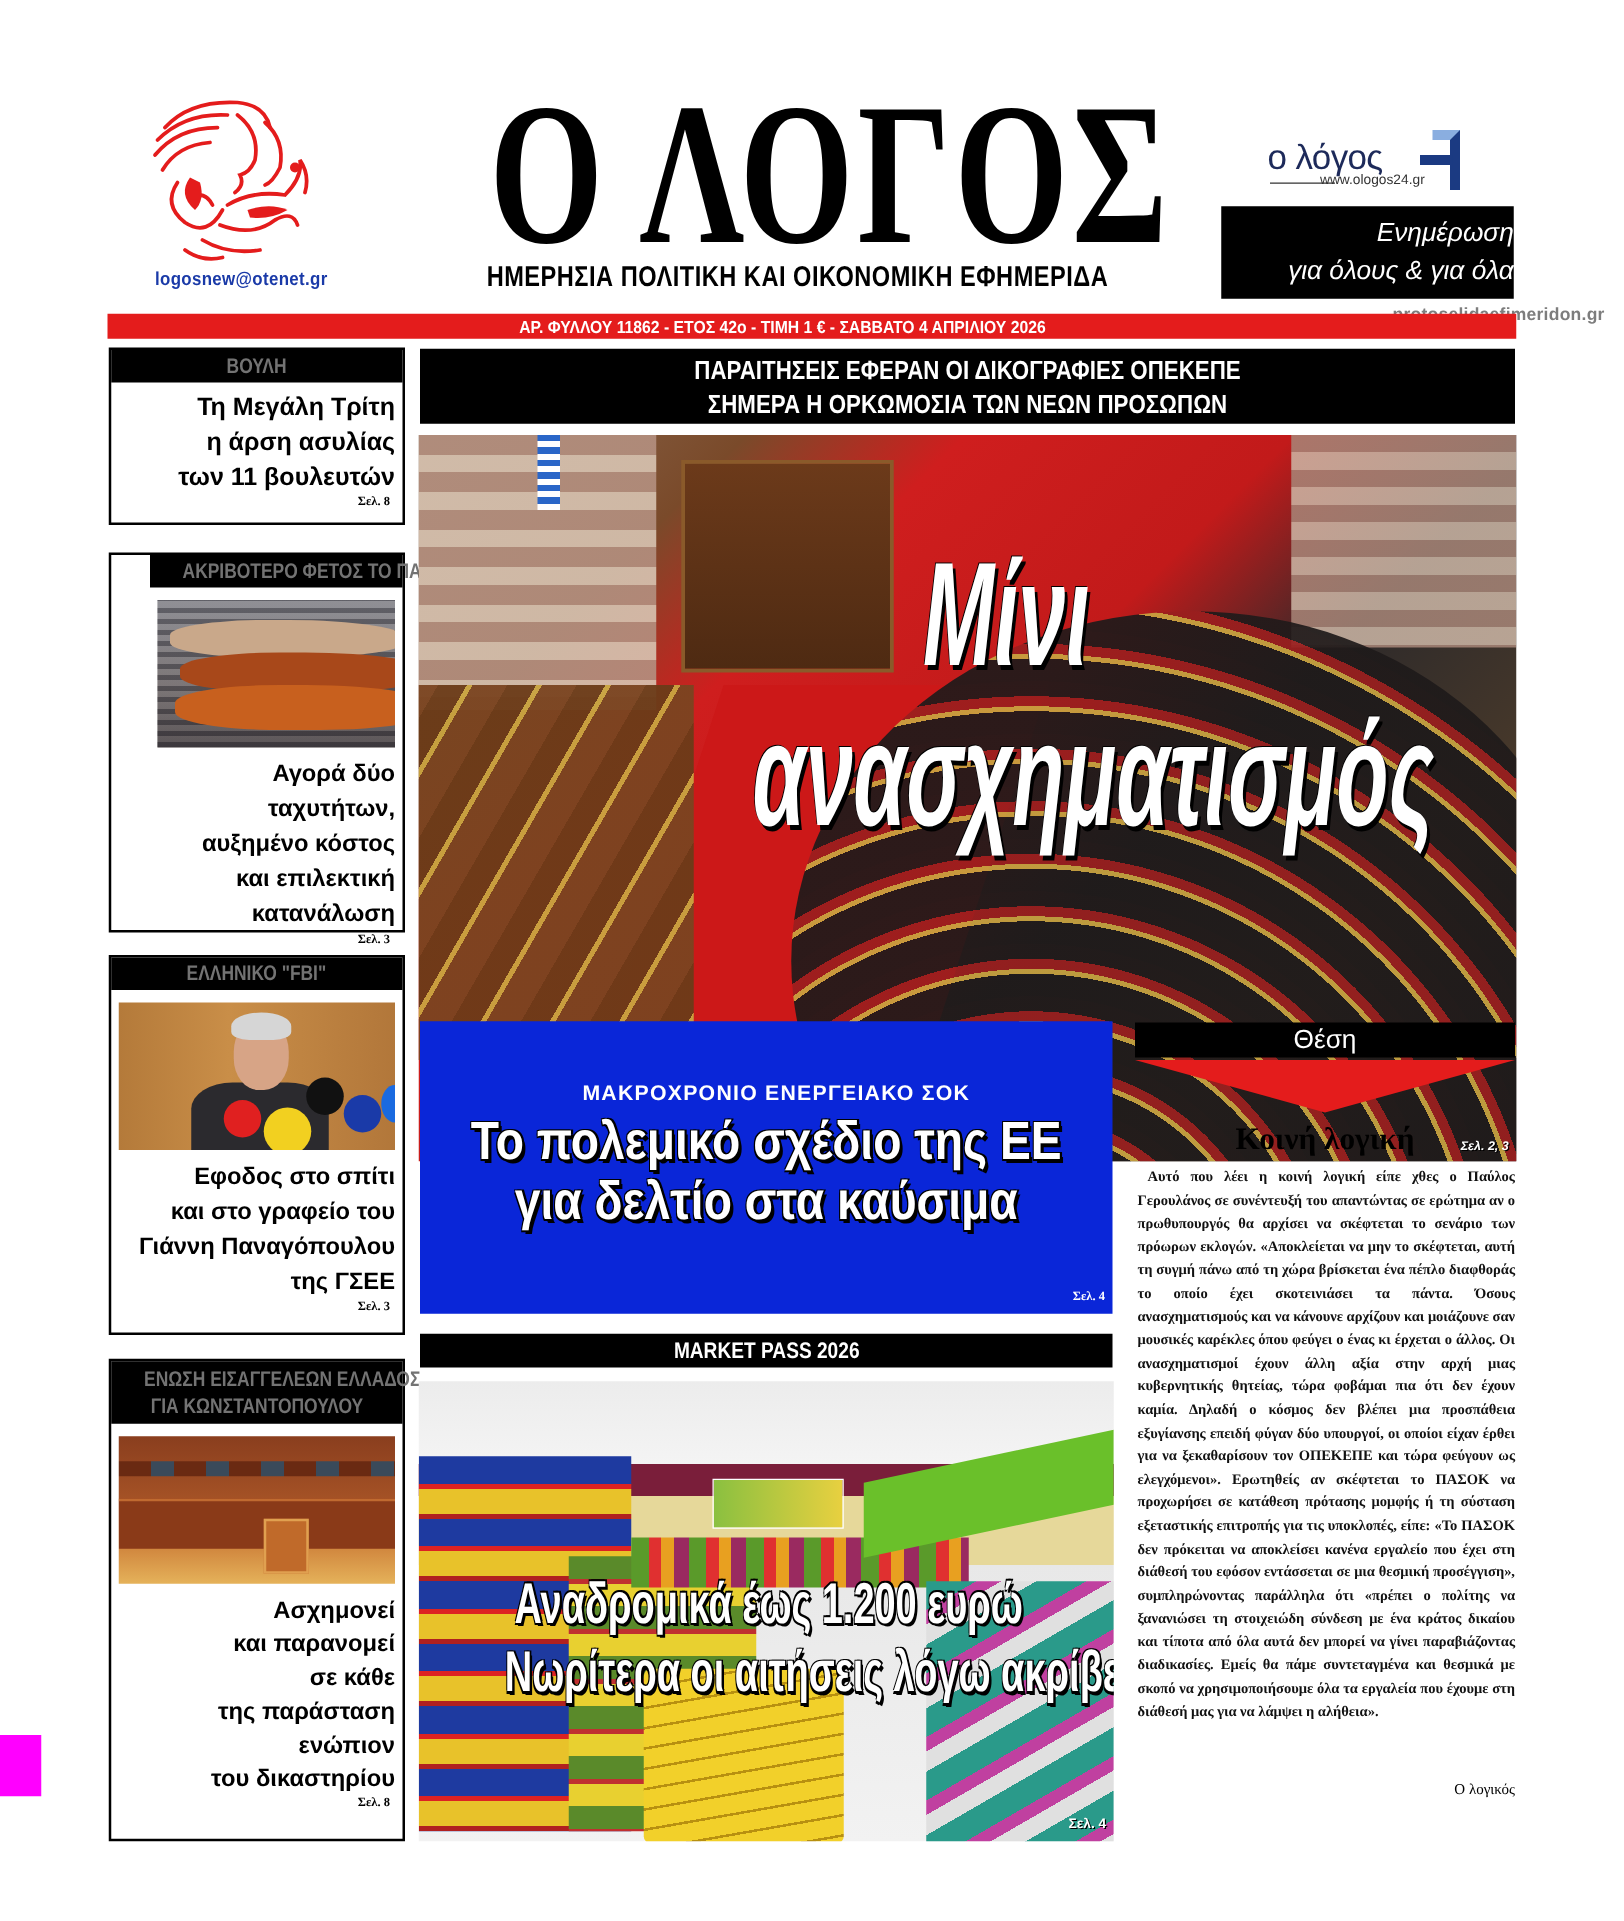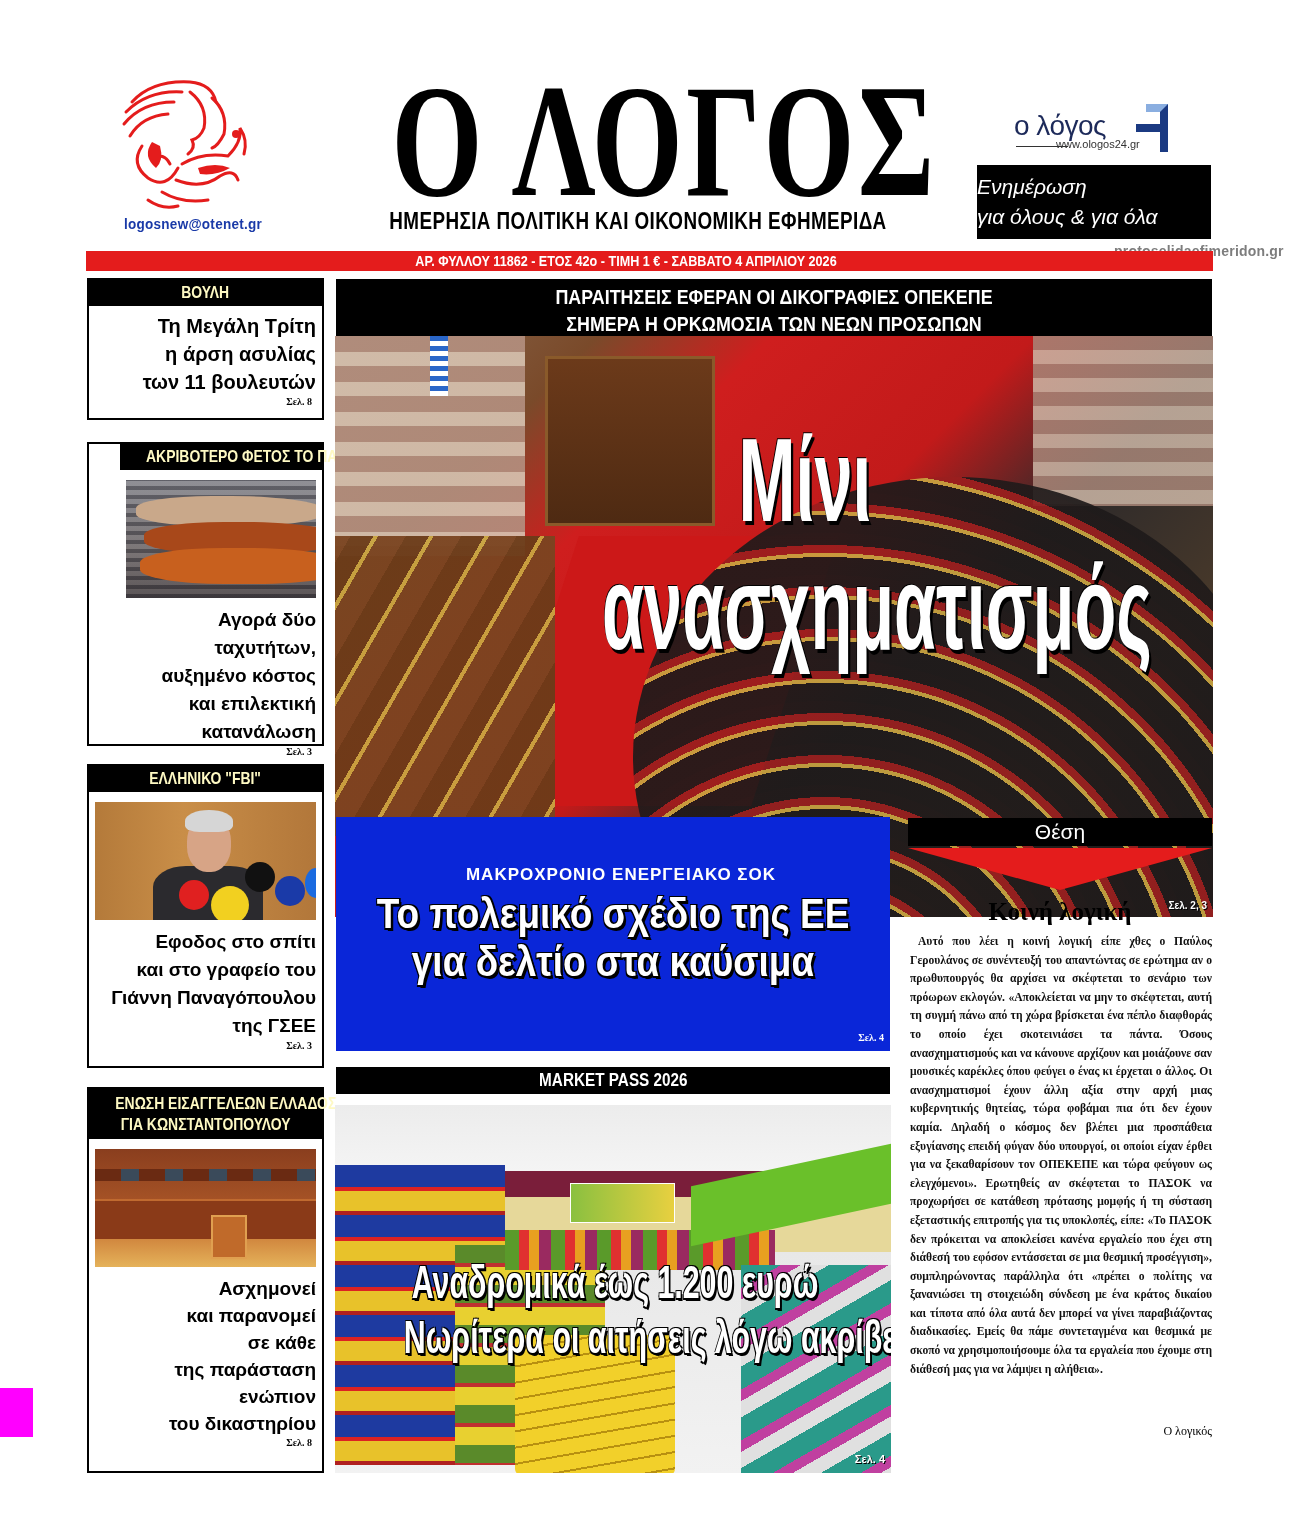--- a/index.html
+++ b/index.html
@@ -11,29 +11,29 @@
   .email { position: absolute; left: 124px; top: 215px; width: 180px; font-size: 15px; font-weight: bold; color: #1a3aa8; letter-spacing: 0.3px; transform: scaleX(0.9); transform-origin: left center; white-space: nowrap; }
   .title { position: absolute; left: 330px; top: 64px; width: 560px; height: 140px; font-family: "Liberation Serif", serif; font-weight: bold; font-size: 150px; line-height: 140px; text-align: center; transform: scaleX(0.78) scaleY(1.08); transform-origin: center top; letter-spacing: 4px; white-space: nowrap; }
   .subtitle { position: absolute; left: 340px; top: 208px; width: 548px; text-align: center; font-size: 23px; font-weight: bold; letter-spacing: 0.5px; transform: scaleX(0.82); transform-origin: center; white-space: nowrap; }
 
   .brand24 { position: absolute; left: 1008px; top: 98px; width: 180px; height: 60px; }
   .brand24-name { position: absolute; left: 6px; top: 12px; font-size: 28px; color: #1d2a5a; letter-spacing: -0.5px; }
   .brand24-bar { position: absolute; left: 138px; top: 6px; width: 22px; height: 48px; border-right: 8px solid #1b3a82; border-top: 8px solid #8aaee0; border-bottom: 0; }
   .brand24-bar2 { position: absolute; left: 128px; top: 26px; width: 26px; height: 8px; background: #1b3a82; }
   .brand24-line { position: absolute; left: 8px; top: 48px; width: 52px; height: 1px; background: #333; }
   .brand24-url { position: absolute; left: 48px; top: 40px; font-size: 11px; color: #333; text-align: center; }
-  .slogan-box { position: absolute; left: 977px; top: 165px; width: 234px; height: 74px; background: #000; color: #fff; text-align: left; font-style: italic; font-size: 21px; line-height: 30px; padding-top: 7px; }
+  .slogan-box { position: absolute; left: 977px; top: 165px; width: 234px; height: 74px; background: #000; color: #fff; text-align: right; font-style: italic; font-size: 21px; line-height: 30px; padding-top: 7px; }
   .watermark { position: absolute; left: 1114px; top: 243px; font-size: 14px; font-weight: bold; color: #7d7d7d; letter-spacing: 0.2px; white-space: nowrap; }
 
   .redbar { position: absolute; left: 86px; top: 251px; width: 1127px; height: 20px; background: #e41c1c; }
   .redbar-text { position: absolute; left: 343px; top: 251px; width: 566px; height: 20px; line-height: 20px; color: #fff; font-size: 14px; font-weight: bold; text-align: center; white-space: nowrap; transform: scaleX(0.9); transform-origin: center; }
 
   
   .lbox { position: absolute; left: 87px; width: 237px; border: 2px solid #000; background: #fff; }
-  .lbox-head { background: #000; color: #fef9c3; text-align: center; font-weight: bold; font-size: 17px; line-height: 22px; padding: 2px 2px; white-space: nowrap; }
+  .lbox-head { background: #000; color: #737373; text-align: center; font-weight: bold; font-size: 17px; line-height: 22px; padding: 2px 2px; white-space: nowrap; }
   .lbox-head span { display: inline-block; transform: scaleX(0.82); transform-origin: center; }
   .lbox-body { text-align: right; font-weight: bold; font-size: 19px; line-height: 28px; padding: 4px 6px 0; }
   .lbox-page { text-align: right; font-size: 10px; font-weight: bold; padding-right: 10px; font-family: "Liberation Serif", serif; }
   .lbox-photo { margin: 10px 6px 0; height: 118px; position: relative; overflow: hidden; }
 
   .photo-pig { background:
       repeating-linear-gradient(0deg, rgba(60,60,70,0.55) 0 4px, rgba(150,150,160,0.35) 4px 9px),
       linear-gradient(180deg, #8c8c90 0%, #6d6460 60%, #3b3230 100%); }
   .pig { position: absolute; border-radius: 40% 50% 45% 40%; }
   .photo-man { background: linear-gradient(90deg, #b47a3a 0%, #c98e48 40%, #b2773a 100%); }
@@ -41,24 +41,24 @@
   .man-hair { position: absolute; left: 90px; top: 8px; width: 48px; height: 22px; border-radius: 50% 50% 30% 30%; background: #d6d6d6; }
   .man-body { position: absolute; left: 58px; top: 64px; width: 110px; height: 70px; border-radius: 30% 30% 0 0; background: #2b2a2e; }
   .mic { position: absolute; border-radius: 50%; }
   .photo-court { background: linear-gradient(180deg, #8a3e1e 0%, #a65326 45%, #c36a2c 60%, #e5b25a 100%); }
 
   
   .blackhead { position: absolute; background: #000; color: #fff; text-align: center; font-weight: bold; }
   .top-head { left: 336px; top: 279px; width: 876px; height: 60px; font-size: 21px; line-height: 27px; padding-top: 4px; }
   .top-head div { transform: scaleX(0.85); transform-origin: center; white-space: nowrap; }
 
-  .hero { position: absolute; left: 335px; top: 336px; width: 878px; height: 581px; overflow: hidden;
+  .hero { position: absolute; left: 335px; top: 348px; width: 878px; height: 581px; overflow: hidden;
     background:
       radial-gradient(ellipse 500px 260px at 78% 78%, rgba(120,20,20,0) 0, rgba(0,0,0,0) 100%),
-      linear-gradient(135deg, #8a6a52 0%, #7a4a2a 18%, #cf1e1e 30%, #c21a1a 48%, #2e2a2a 62%, #4a3a2a 80%, #2a2424 100%); }
+      linear-gradient(135deg, #8a6a52 0%, #7a4a2a 18%, #cf1e1e 30%, #c21a1a 48%, #2e2a2a 62%, #4a3a2a 80%, #2a2424 100%); font-style: italic; }
   .hero .wall { position: absolute; left: 0; top: 0; width: 190px; height: 220px; background: repeating-linear-gradient(180deg, #b49080 0 16px, #d8c4b2 16px 30px); opacity: 0.9; }
   .hero .wall2 { position: absolute; right: 0; top: 0; width: 180px; height: 170px; background: repeating-linear-gradient(180deg, #a88678 0 14px, #cdb7a6 14px 28px); opacity: 0.85; }
   .hero .podium { position: absolute; left: 210px; top: 20px; width: 170px; height: 170px; background: linear-gradient(180deg, #6c3a1a, #4e2a12); border: 3px solid #8a5a2a; }
   .hero .benches { position: absolute; right: -60px; bottom: -120px; width: 640px; height: 560px; border-radius: 50%;
     background: repeating-radial-gradient(circle at 30% 100%, #1e1a1a 0 18px, #c9a440 18px 22px, #9a1e1e 22px 30px, #201a1a 30px 42px); opacity: 0.92; }
   .hero .benches-left { position: absolute; left: -40px; top: 200px; width: 260px; height: 300px; background: repeating-linear-gradient(120deg, #6b3b18 0 20px, #c9a440 20px 24px, #7a4420 24px 48px); opacity: 0.95; }
   .hero .carpet { position: absolute; left: 200px; top: 200px; width: 260px; height: 270px; background: #cc1818; transform: skewX(-18deg); }
   .hero .flag { position: absolute; left: 95px; top: 0px; width: 18px; height: 60px; background: repeating-linear-gradient(180deg, #2a66c8 0 5px, #fff 5px 10px); }
   .hero-title { position: absolute; left: 120px; top: 80px; width: 700px; text-align: center; color: #fff; font-weight: bold; font-size: 118px; line-height: 128px; text-shadow: 4px 4px 0 #000, -1px -1px 0 #000; transform: scaleX(0.58); transform-origin: center top; white-space: nowrap; }
   .hero-page { position: absolute; right: 6px; bottom: 6px; color: #fff; font-size: 10px; font-weight: bold; text-shadow: 1px 1px 0 #000; }

